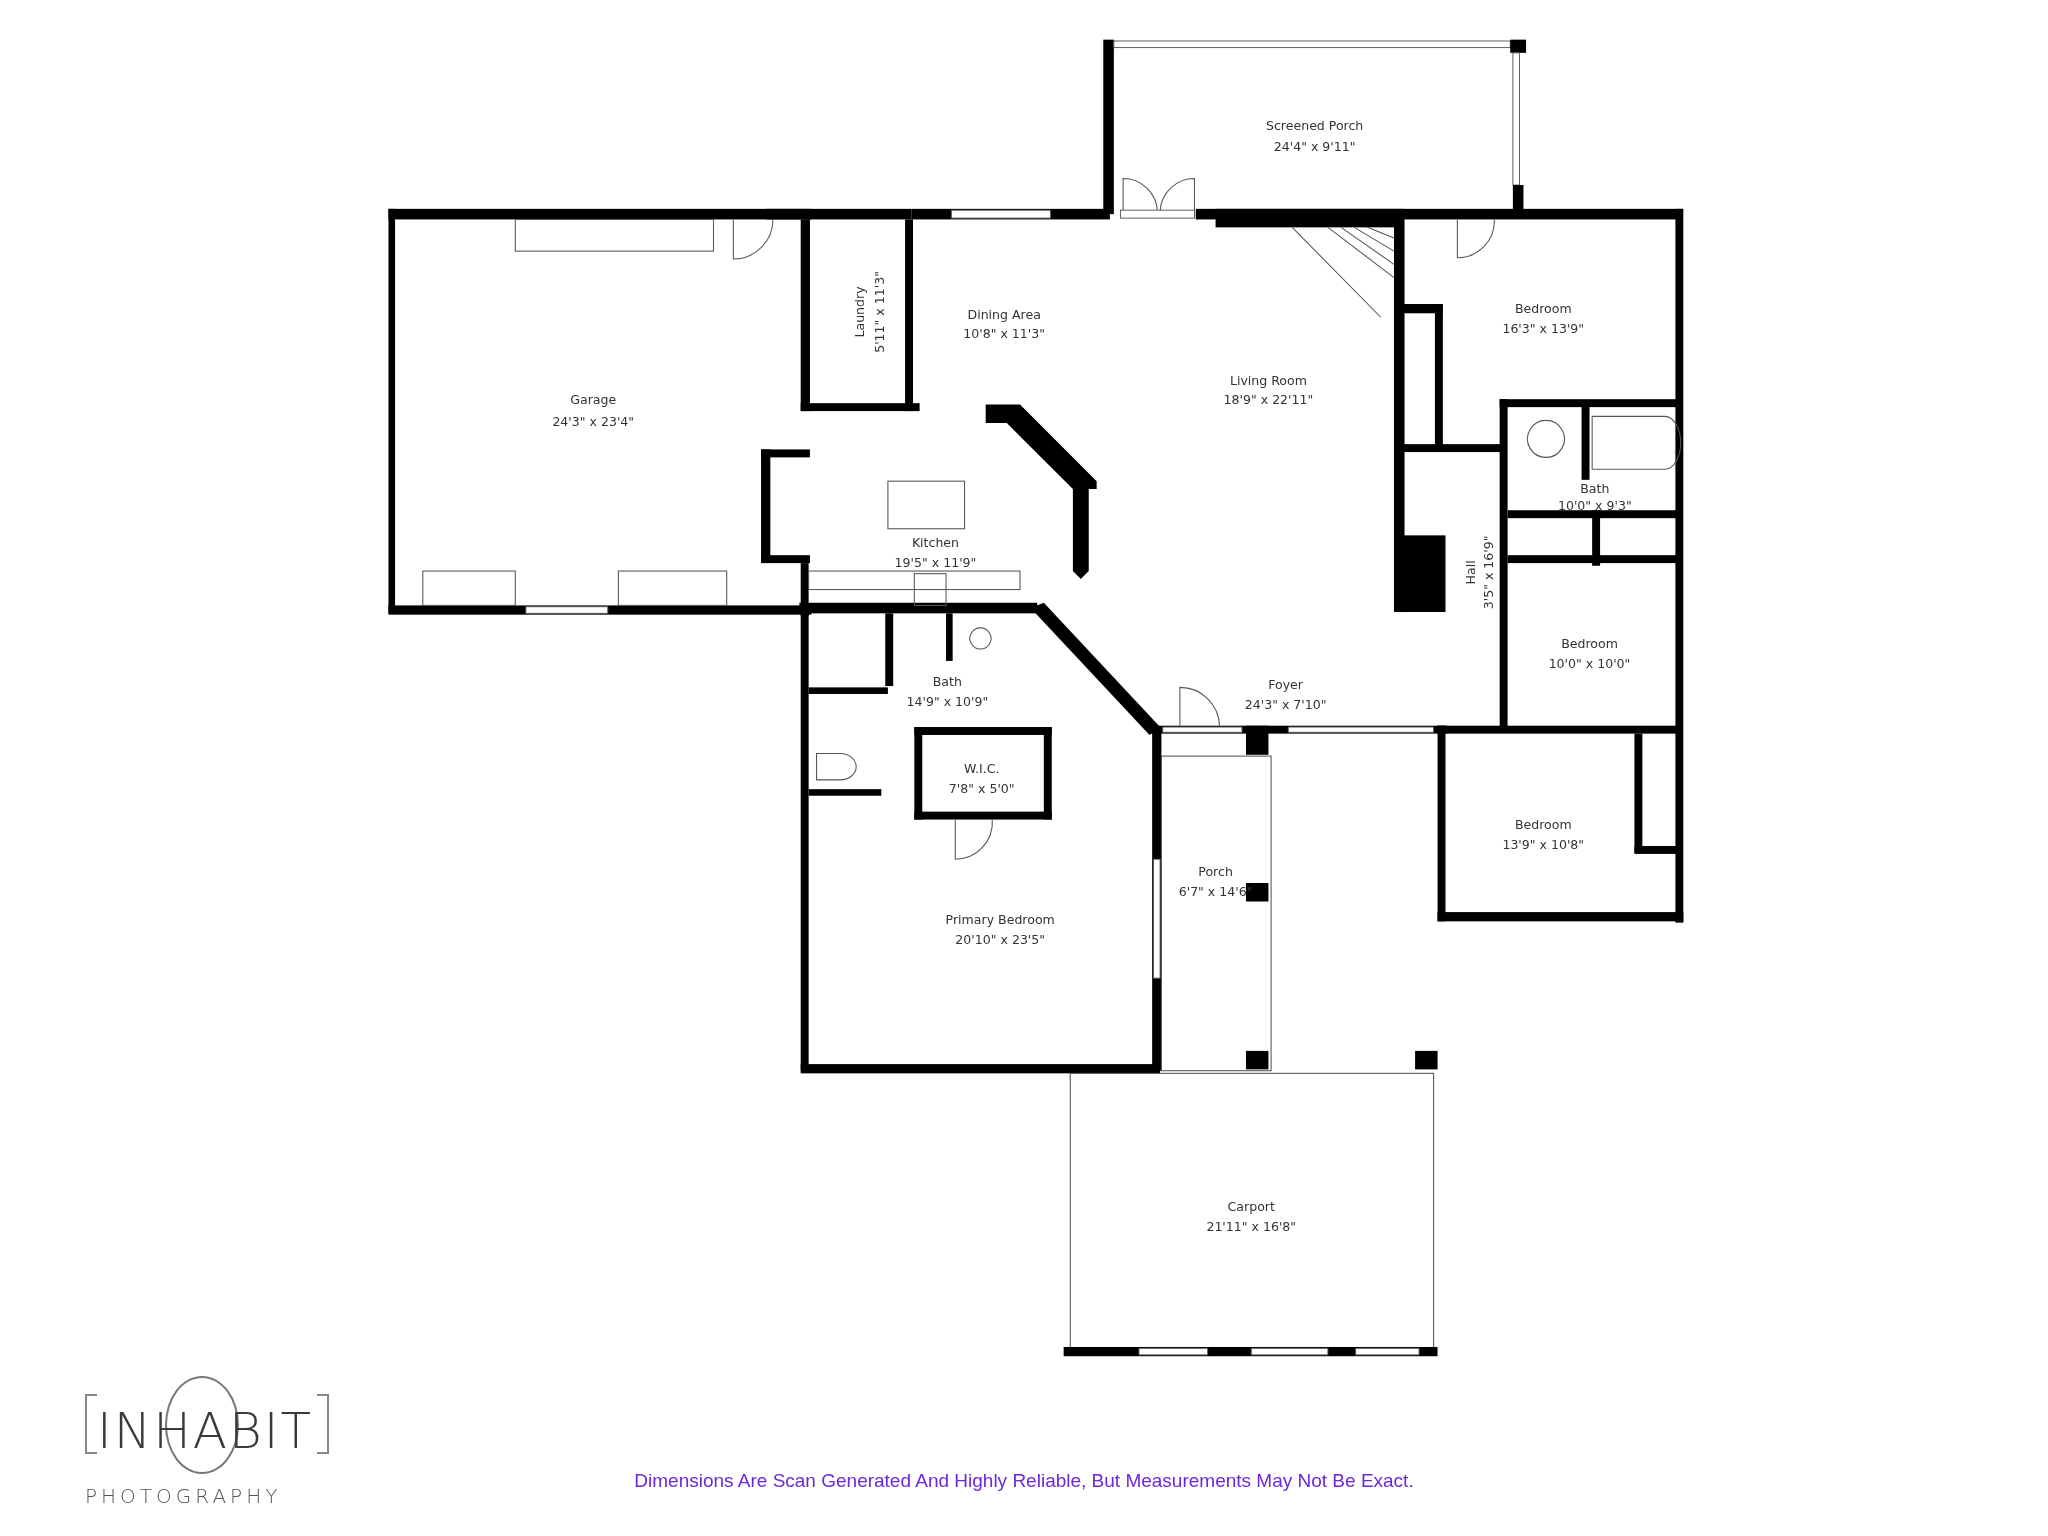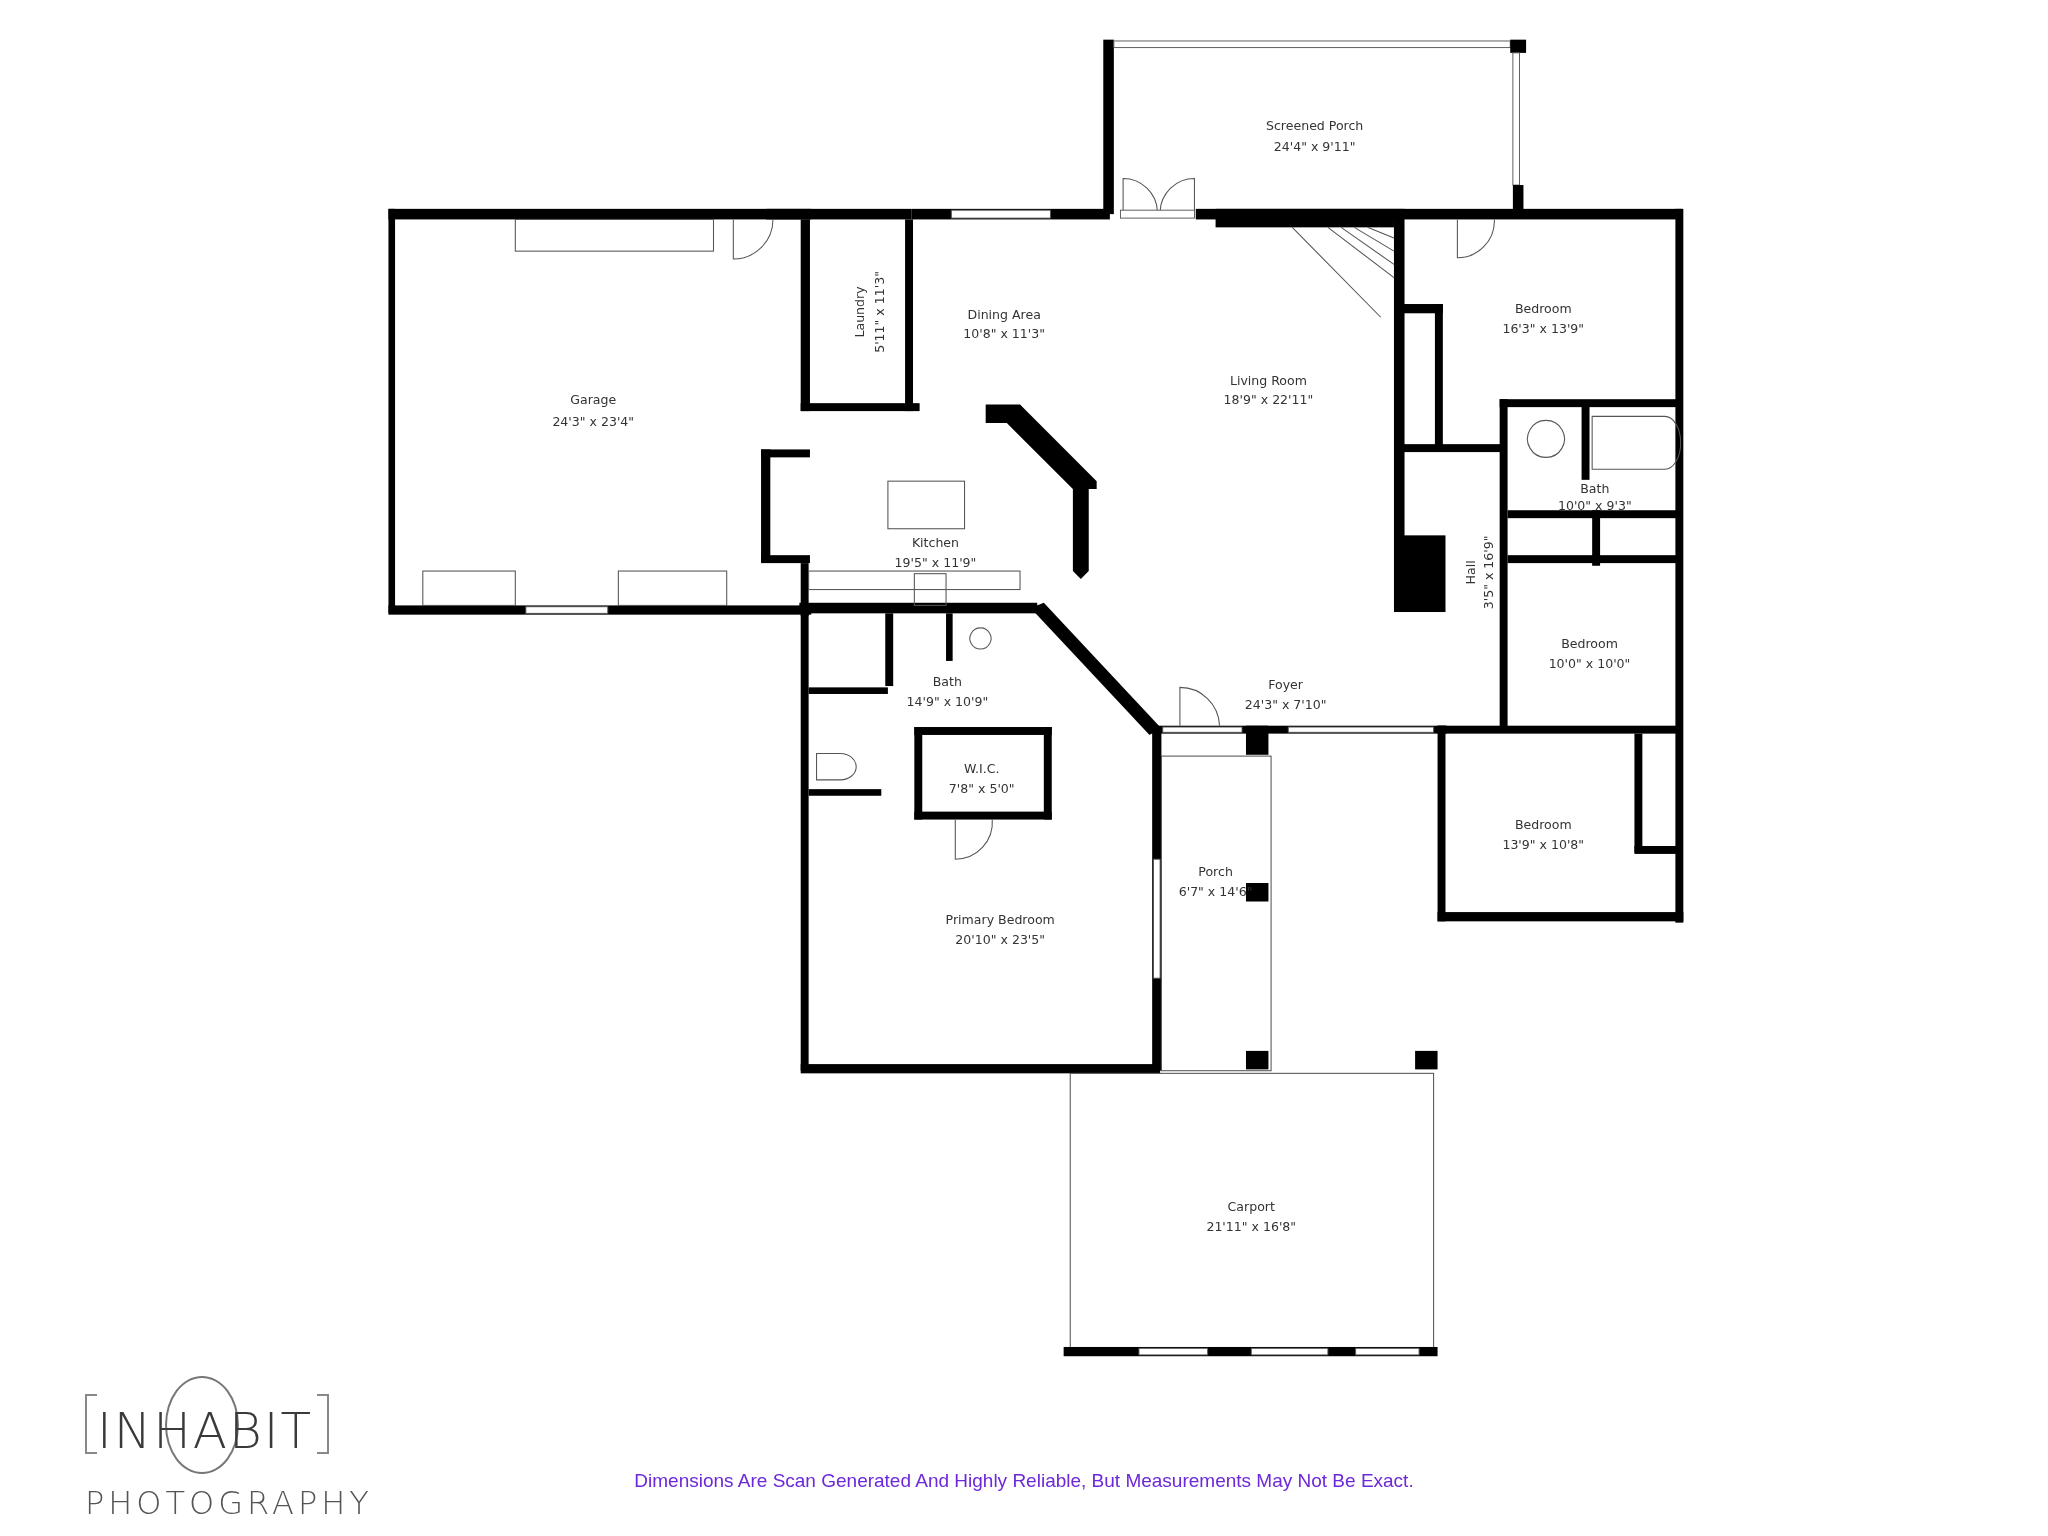--- a/index.html
+++ b/index.html
@@ -5,21 +5,21 @@
   html,body{margin:0;padding:0;background:#ffffff;}
   body{width:2048px;height:1536px;position:relative;overflow:hidden;font-family:"DejaVu Sans","Liberation Sans",sans-serif;}
   #plan{position:absolute;left:0;top:0;width:2048px;height:1536px;}
   .lbl{font-family:"DejaVu Sans","Liberation Sans",sans-serif;font-size:9.5px;fill:#333333;text-anchor:middle;}
   .wall{fill:#000000;}
   .thin{fill:none;stroke:#555555;stroke-width:0.8;}
   .win{fill:#ffffff;stroke:#555555;stroke-width:0.7;}
   .footer{position:absolute;left:0;width:100%;top:1470px;text-align:center;font-family:"Liberation Sans","DejaVu Sans",sans-serif;font-size:19px;color:#6d28d9;}
   .logo{position:absolute;left:45px;top:1388px;width:250px;height:140px;margin-left:40px;}
   .logo-word{position:absolute;left:12px;top:14px;font-family:"DejaVu Sans","Liberation Sans",sans-serif;font-size:50px;letter-spacing:2px;color:#3a3a3a;font-weight:300;}
-  .logo-sub{position:absolute;left:0;top:96px;font-family:"DejaVu Sans","Liberation Sans",sans-serif;font-size:32px;letter-spacing:4px;color:#555555;font-weight:300;}
+  .logo-sub{position:absolute;left:0;top:96px;font-family:"DejaVu Sans","Liberation Sans",sans-serif;font-size:20px;letter-spacing:4px;color:#555555;font-weight:300;}
   .bracket{position:absolute;width:10px;height:56px;border:2px solid #888;}
   .logo-ring{position:absolute;left:80px;top:-12px;width:70px;height:94px;border:2px solid #777;border-radius:50%;}
 </style>
 </head>
 <body>
 
 <svg id="plan" viewBox="0 0 1550 1162" preserveAspectRatio="none" xmlns="http://www.w3.org/2000/svg">
 
   <g>
     <rect class="wall" x="835" y="30" width="8" height="132"></rect>

